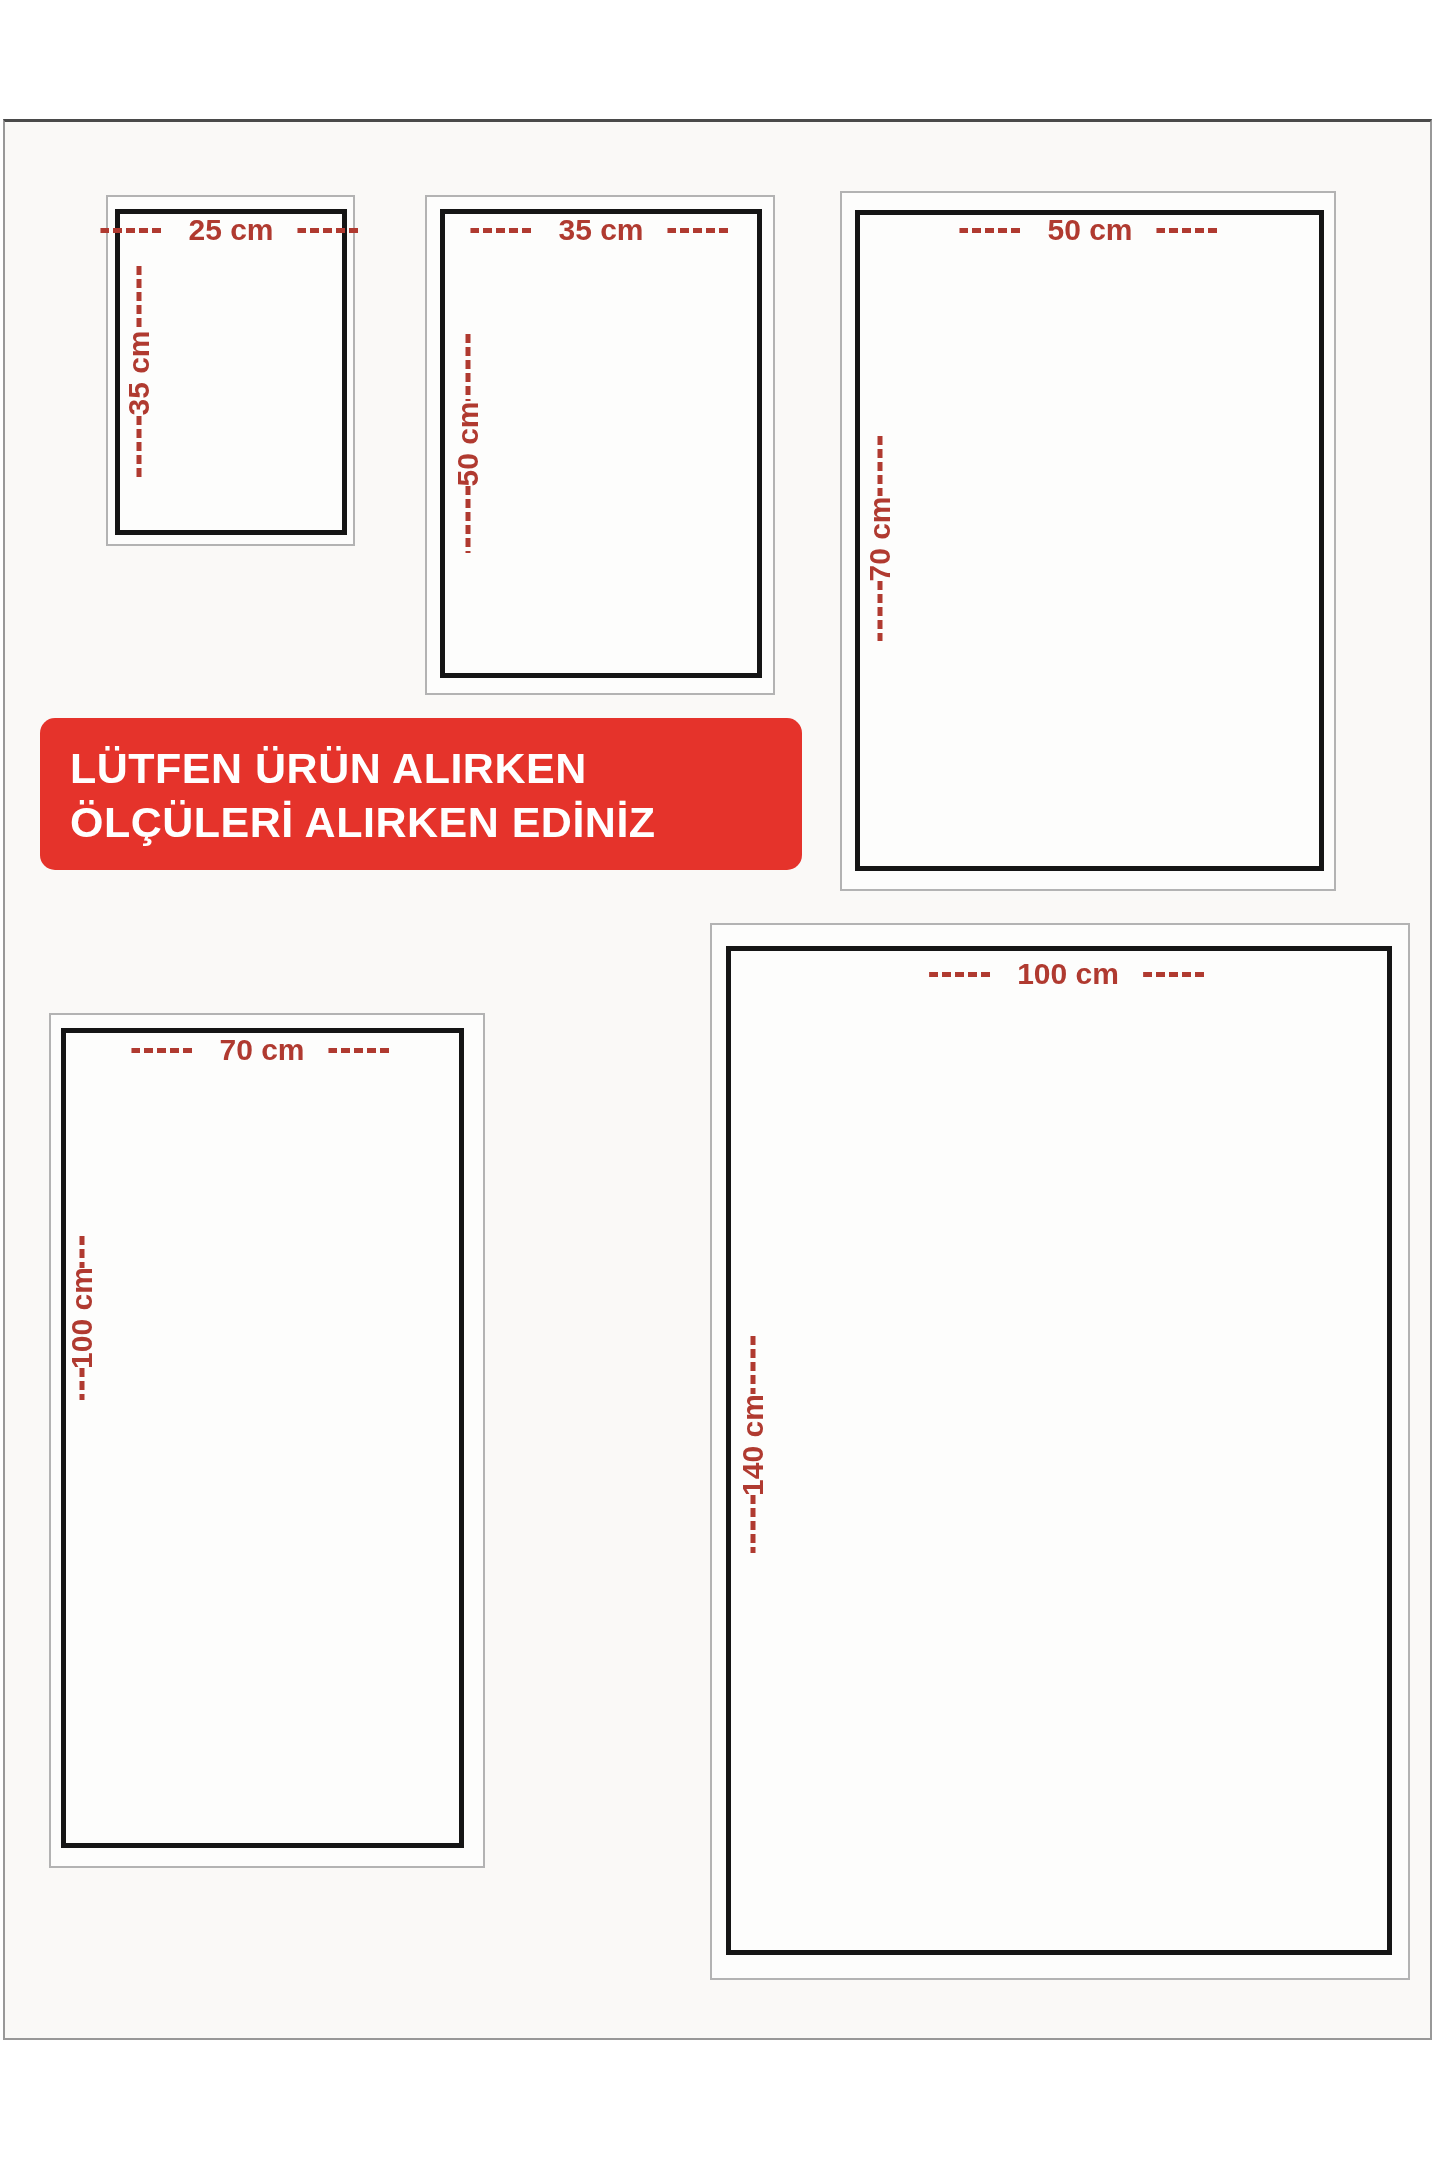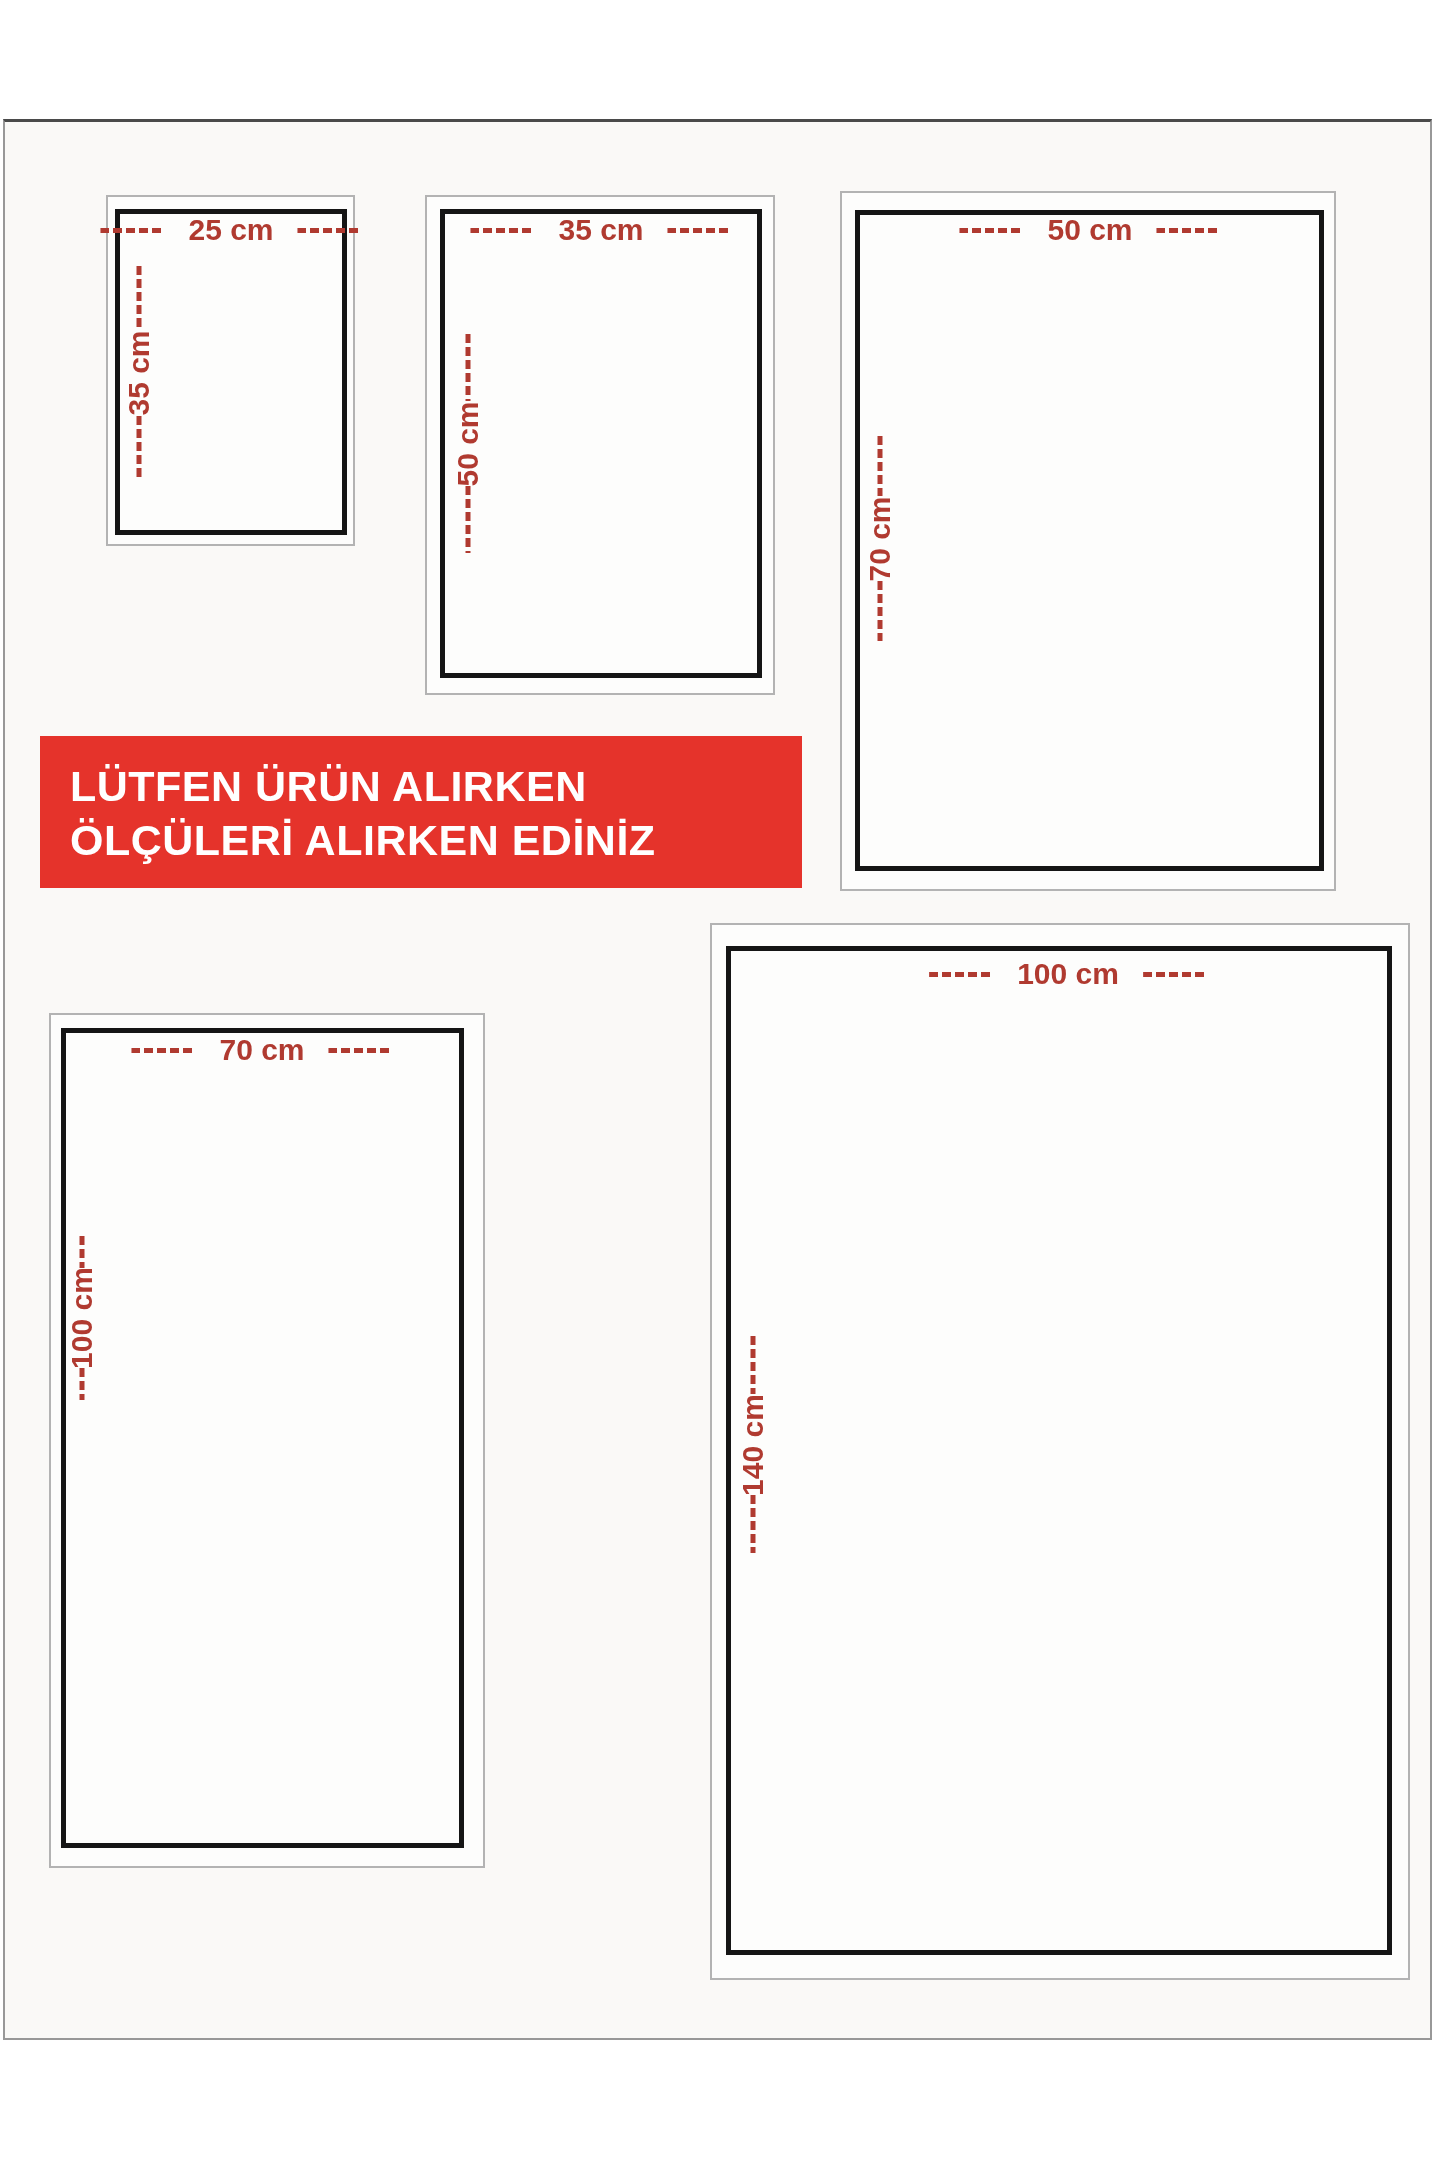--- a/index.html
+++ b/index.html
@@ -84,26 +84,27 @@
   .vdash.bottom { bottom: 0; }
   .vtext {
     position: absolute;
     left: 50%;
     top: 50%;
     transform: translate(-50%, -50%) rotate(-90deg);
   }
   .banner {
     position: absolute;
     left: 35px;
-    top: 614px;
+    top: 596px;
     width: 762px;
     height: 152px;
     box-sizing: border-box;
     background: var(--banner-bg);
     padding: 23px 20px 0 30px;
+    border-radius: 15px;
   }
   .banner-line {
     color: var(--banner-text);
     font-size: 43px;
     font-weight: bold;
     line-height: 54px;
     letter-spacing: 0.5px;
     white-space: nowrap;
   }
 </style>

